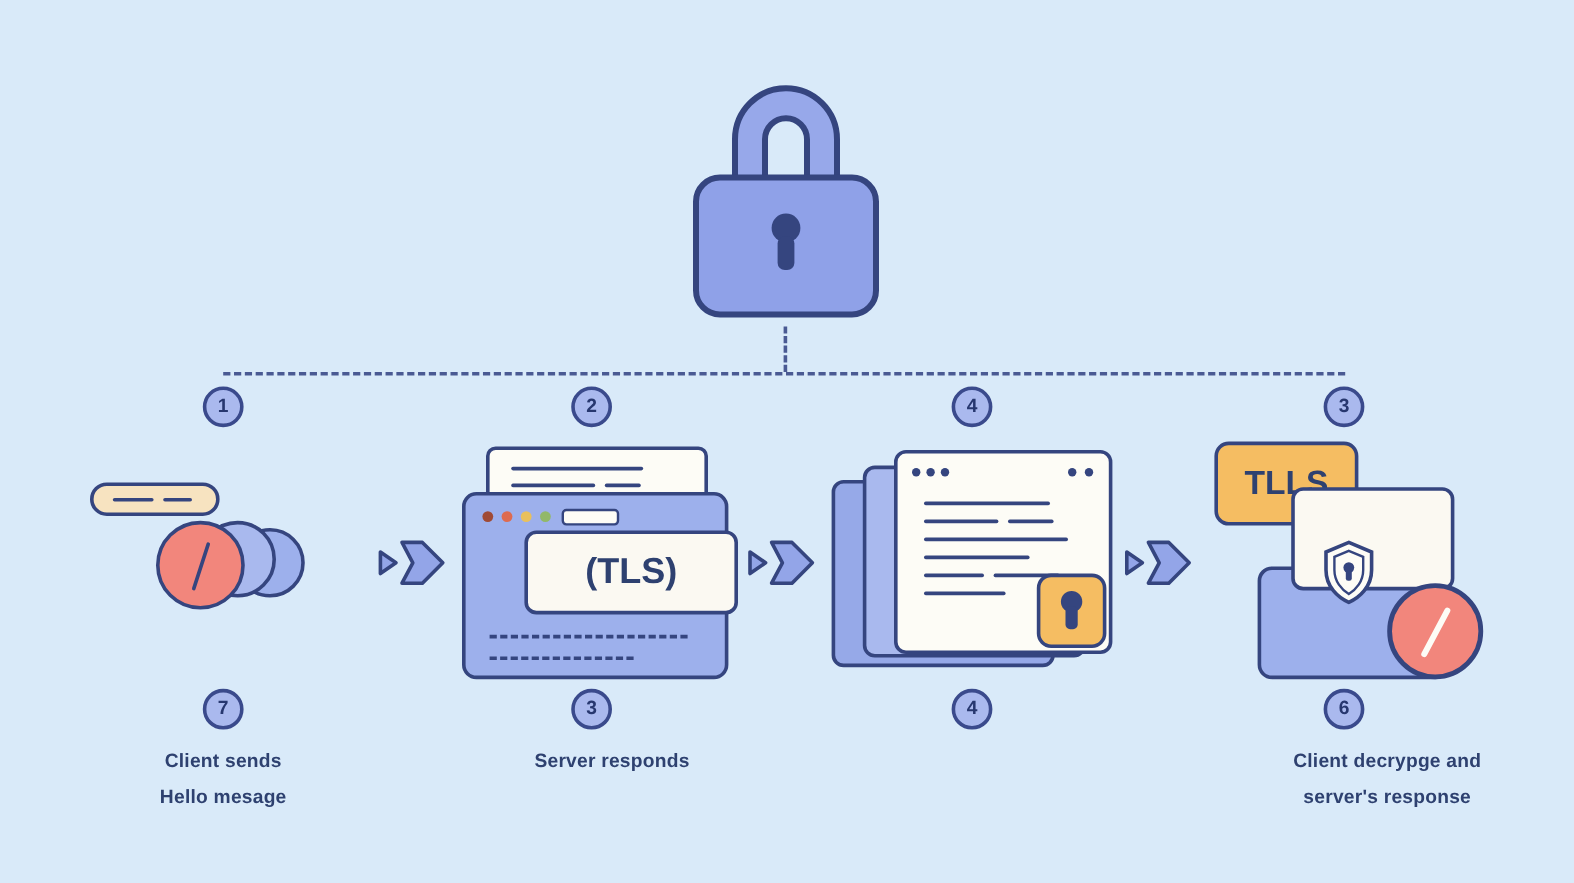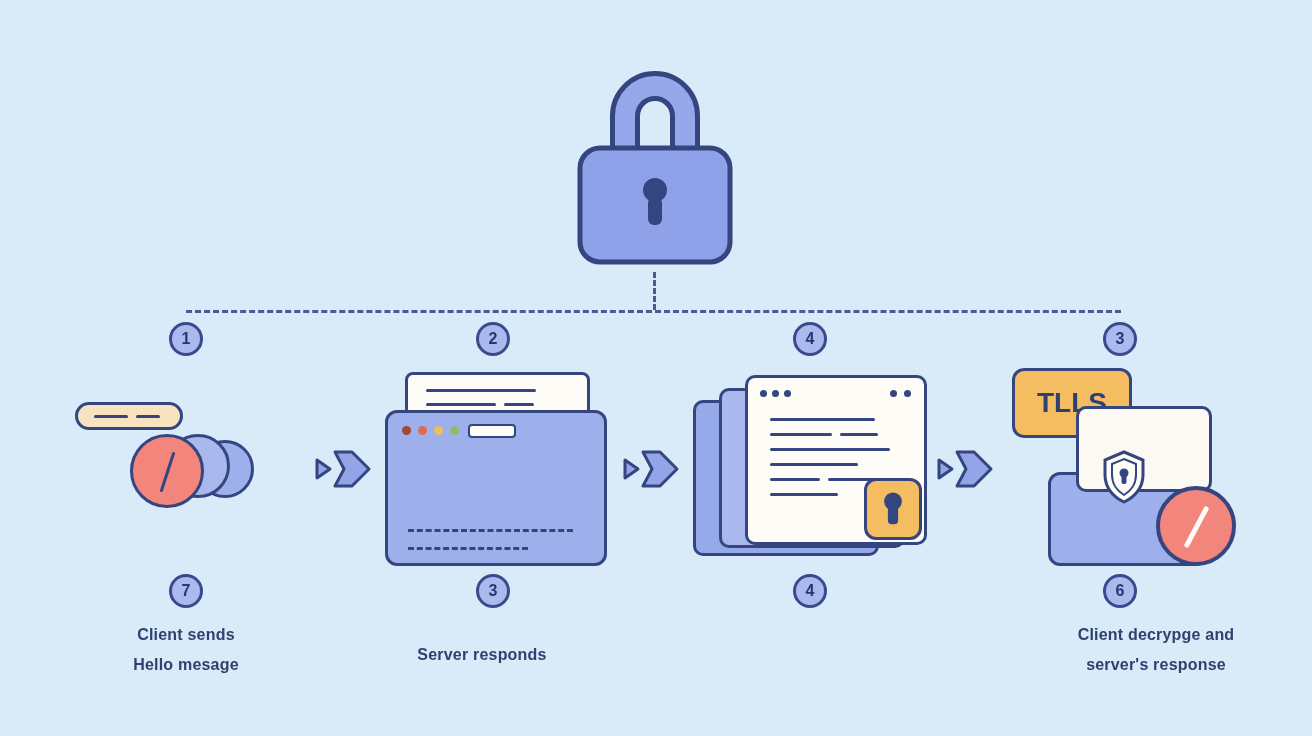--- a/index.html
+++ b/index.html
@@ -77,20 +77,21 @@
   </div>
   <div class="card" style="left:385px;top:410px;width:222px;height:156px;border-radius:12px;background:var(--periwinkle_mid);z-index:2;">
     <span class="dot" style="left:14px;top:13px;width:9px;height:9px;background:#a04a35;"></span>
     <span class="dot" style="left:30px;top:13px;width:9px;height:9px;background:#de6b4f;"></span>
     <span class="dot" style="left:46px;top:13px;width:9px;height:9px;background:#e9c05c;"></span>
     <span class="dot" style="left:62px;top:13px;width:9px;height:9px;background:#92b869;"></span>
     <span class="abs" style="left:80px;top:11px;width:48px;height:14px;background:var(--card_white);border:2px solid var(--outline);border-radius:4px;"></span>
     <span class="dashed-ln" style="left:20px;top:116px;width:165px;"></span>
     <span class="dashed-ln" style="left:20px;top:134px;width:120px;"></span>
   </div>
+  <div class="card label-box" style="left:437px;top:442px;width:178px;height:70px;border-radius:10px;background:var(--card_cream);z-index:3;font-size:30px;">(TLS)</div>
 
   <div class="abs" style="left:622px;top:446px;">
     <svg width="58" height="46" viewBox="0 0 58 46">
       <polygon points="3,14 16,23 3,32" fill="var(--periwinkle)" stroke="var(--outline)" stroke-width="3" stroke-linejoin="round"></polygon>
       <polygon points="21,6 38,6 55,23 38,40 21,40 30,23" fill="var(--periwinkle)" stroke="var(--outline)" stroke-width="3" stroke-linejoin="round"></polygon>
     </svg>
   </div>
 
   <div class="card" style="left:693px;top:400px;width:186px;height:156px;border-radius:10px;background:#96a9e8;z-index:1;"></div>
   <div class="card" style="left:719px;top:388px;width:186px;height:160px;border-radius:10px;background:var(--periwinkle_light);z-index:2;"></div>
@@ -140,21 +141,21 @@
 
   <div class="badge" style="left:169px;top:574px;">7</div>
   <div class="badge" style="left:476px;top:574px;">3</div>
   <div class="badge" style="left:793px;top:574px;">4</div>
   <div class="badge" style="left:1103px;top:574px;">6</div>
 
   <div class="caption" style="left:16px;top:620px;">
     <div>Client sends</div>
     <div>Hello mesage</div>
   </div>
-  <div class="caption" style="left:312px;top:620px;margin-top:20px;">
+  <div class="caption" style="left:340px;top:620px;">
     <div>Server responds</div>
   </div>
   <div class="caption" style="left:986px;top:620px;">
     <div>Client decrypge and</div>
     <div>server's response</div>
   </div>
 
 </div>
 
 </body></html>

